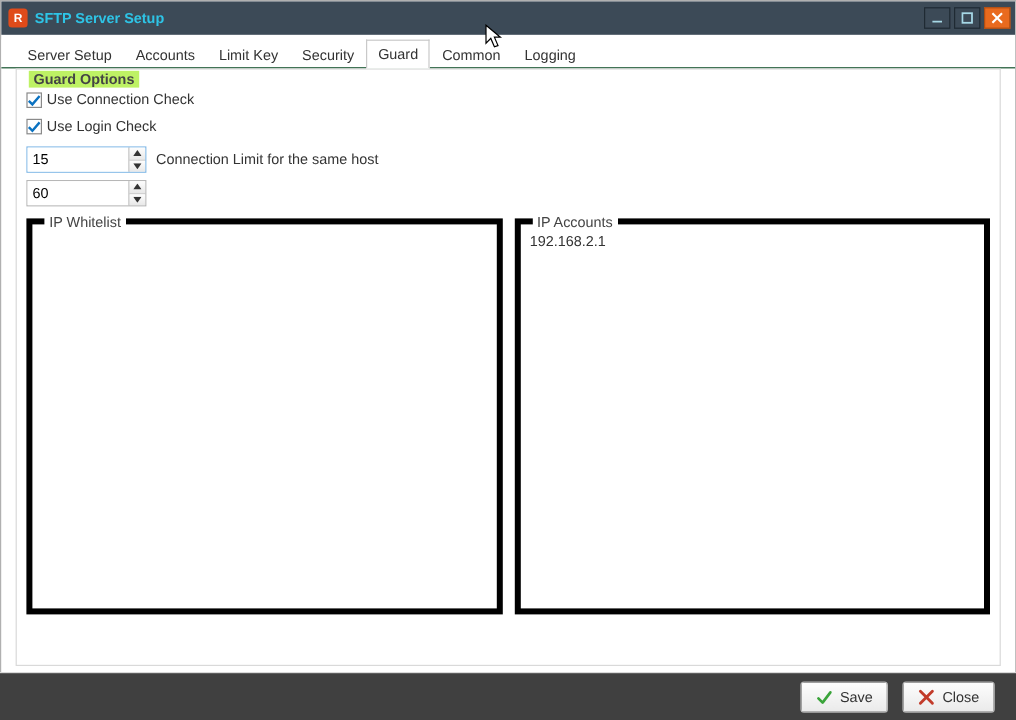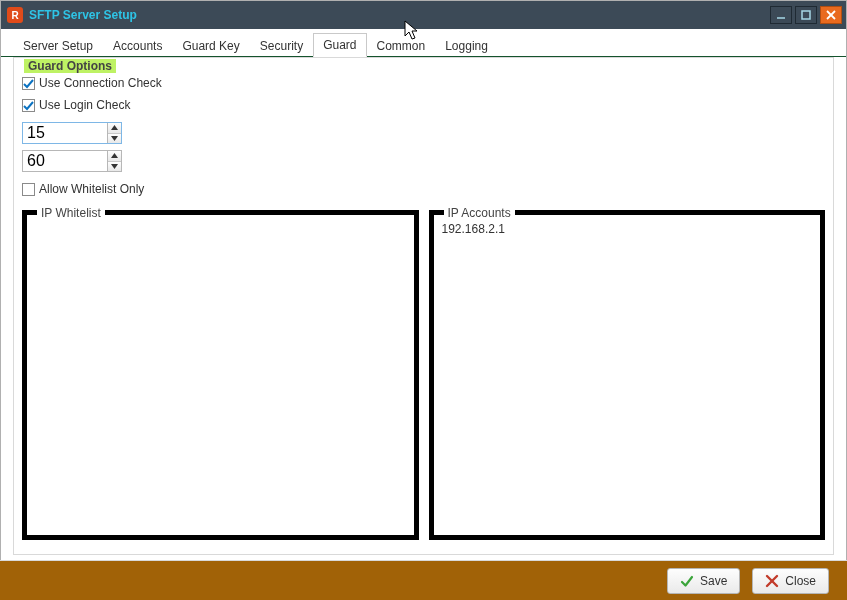--- a/index.html
+++ b/index.html
@@ -130,21 +130,21 @@
     width: 100px; height: 22px;
     border: 1px solid #7eb7e6;
     background: #fff;
     display: flex;
     align-items: stretch;
   }
   .spinner.plain { border-color: #b7b7b7; }
   .spinner input {
     width: 100%;
     border: none; outline: none;
-    font-size: 16px;
+    font-size: 12px;
     padding: 0 4px;
     font-family: inherit;
   }
   .spinner .spin-btns {
     width: 16px;
     display: flex; flex-direction: column;
     border-left: 1px solid #b7b7b7;
   }
   .spin-btn {
     flex: 1;
@@ -179,21 +179,21 @@
     font-size: 12px;
   }
   .listbox .item { padding: 1px 2px; cursor: pointer; }
   
   .footer {
     position: absolute;
     bottom: 0; left:0; right:0;
     height: 40px;
     display: flex; align-items: center; justify-content: flex-end;
     gap: 12px; padding: 0 18px;
-    background: #a16207;
+    background: #404040;
     border-top: 1px solid #d9d9d9;
   }
   .btn {
     height: 26px;
     min-width: 70px;
     padding: 0 12px;
     border: 1px solid #b5b5b5;
     background: linear-gradient(#fdfdfd,#eaeaea);
     border-radius: 3px;
     display: inline-flex; align-items: center; justify-content: center;
@@ -235,21 +235,21 @@
 
 <div class="cursor">
   <svg viewBox="0 0 16 22">
       <path d="M1 1 L1 16 L5 12 L8 19 L11 18 L8 11 L13 11 Z" fill="#fff" stroke="#000" stroke-width="1"></path>
     </svg>
 </div>
 
 <div class="tabstrip">
   <div class="tab">Server Setup</div>
   <div class="tab">Accounts</div>
-  <div class="tab">Guard Key</div>
+  <div class="tab">Limit Key</div>
   <div class="tab">Security</div>
   <div class="tab active">Guard</div>
   <div class="tab">Common</div>
   <div class="tab">Logging</div>
 </div>
 
 <div class="content-outer">
   <div class="group" style="border-top:none;border-left:none;border-right:none;border-bottom:none;padding:0;">
     <span class="legend" style="top:-13px;left:2px;">Guard Options</span>
 
@@ -280,46 +280,41 @@
                 <polygon points="3.5,0 7,5 0,5" fill="currentColor"></polygon>
               </svg>
             </div>
           <div class="spin-btn">
               <svg viewBox="0 0 7 5">
                 <polygon points="0,0 7,0 3.5,5" fill="currentColor"></polygon>
               </svg>
             </div>
         </div>
       </div>
+      <span class="field-label">Connection Limit for the same host</span>
     </div>
 
     <div class="field-row">
       <div class="spinner plain">
         <input type="text" value="60" style="">
         <div class="spin-btns">
           <div class="spin-btn">
               <svg viewBox="0 0 7 5">
                 <polygon points="3.5,0 7,5 0,5" fill="currentColor"></polygon>
               </svg>
             </div>
           <div class="spin-btn">
               <svg viewBox="0 0 7 5">
                 <polygon points="0,0 7,0 3.5,5" fill="currentColor"></polygon>
               </svg>
             </div>
         </div>
       </div>
     </div>
 
-    <div class="chk-row" style="margin-top:6px;">
-      <span class="chk">
-        
-      </span>
-      <span class="chk-label">Allow Whitelist Only</span>
-    </div>
 
     <div class="lists-row">
       <div class="listgroup">
         <span class="legend">IP Whitelist</span>
         <div class="listbox" id="whitelist-box"></div>
       </div>
       <div class="listgroup">
         <span class="legend">IP Accounts</span>
         <div class="listbox" id="blacklist-box">
             <div class="item">192.168.2.1</div>

